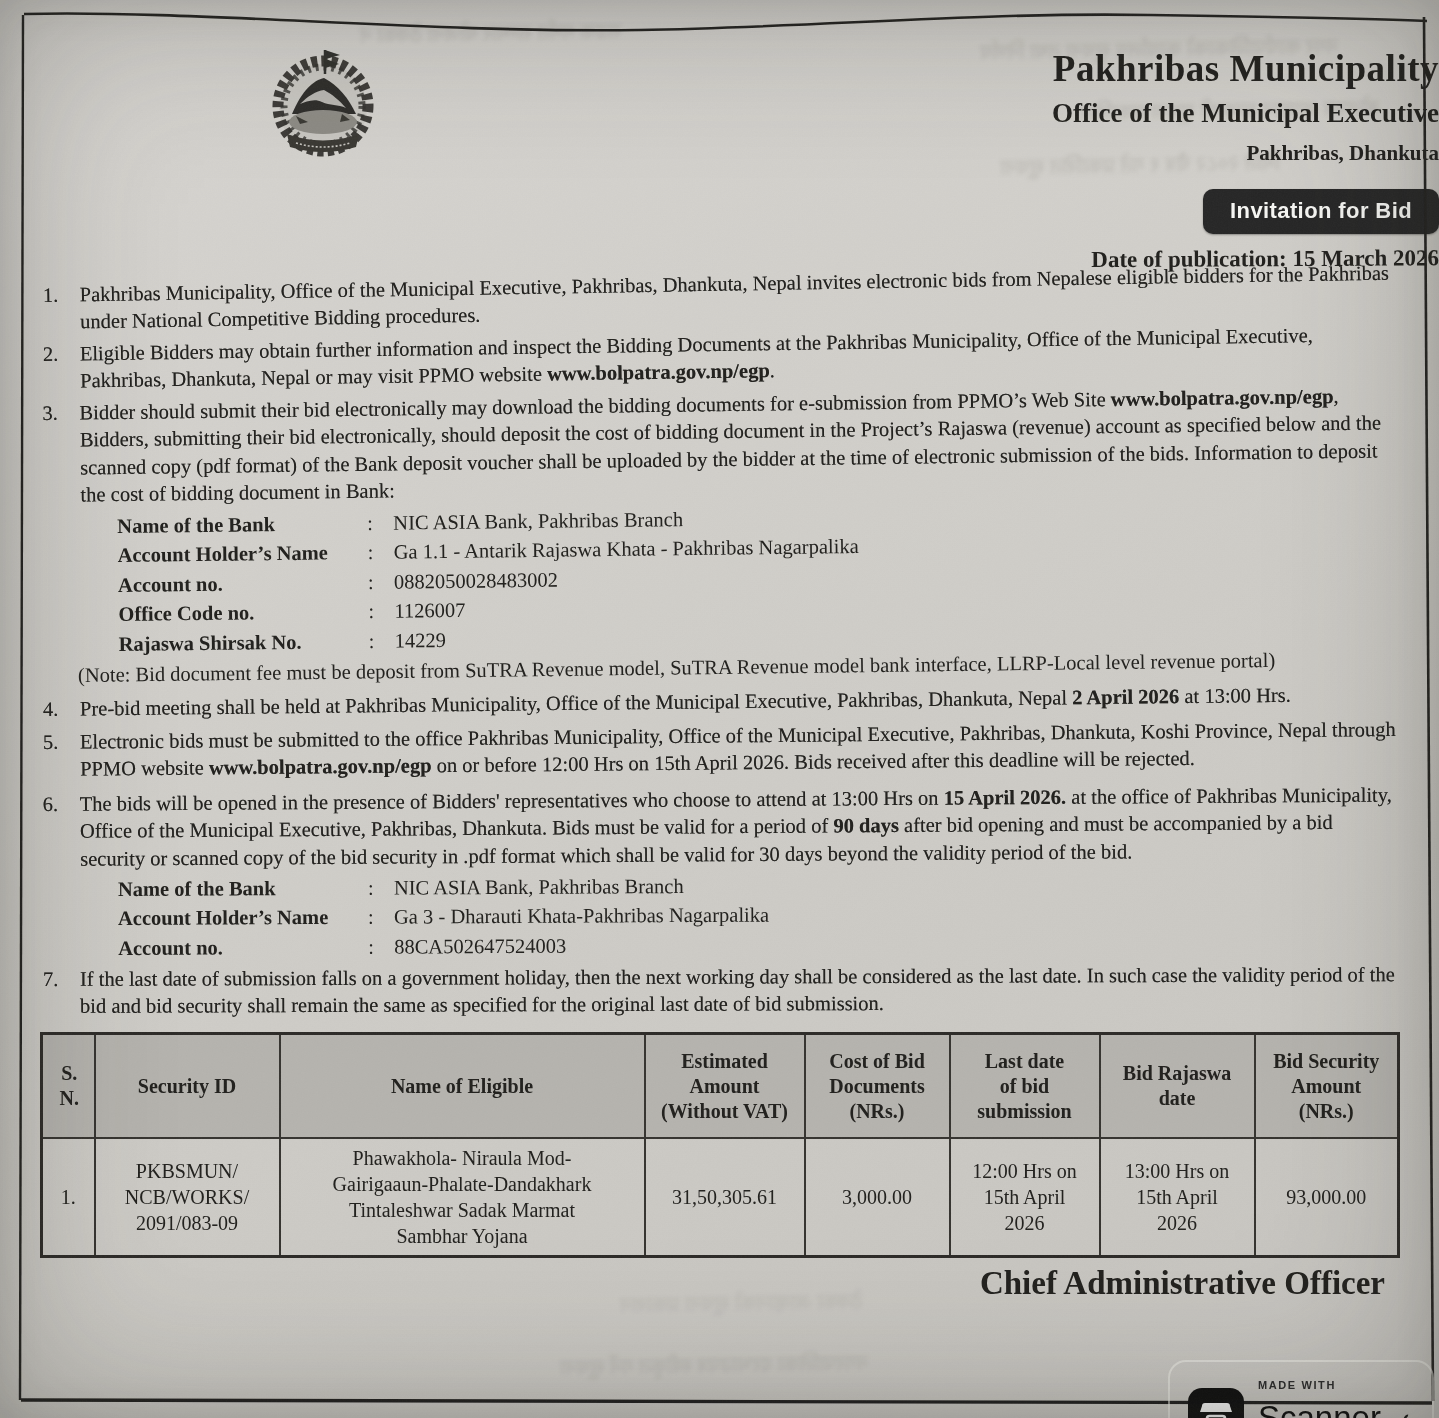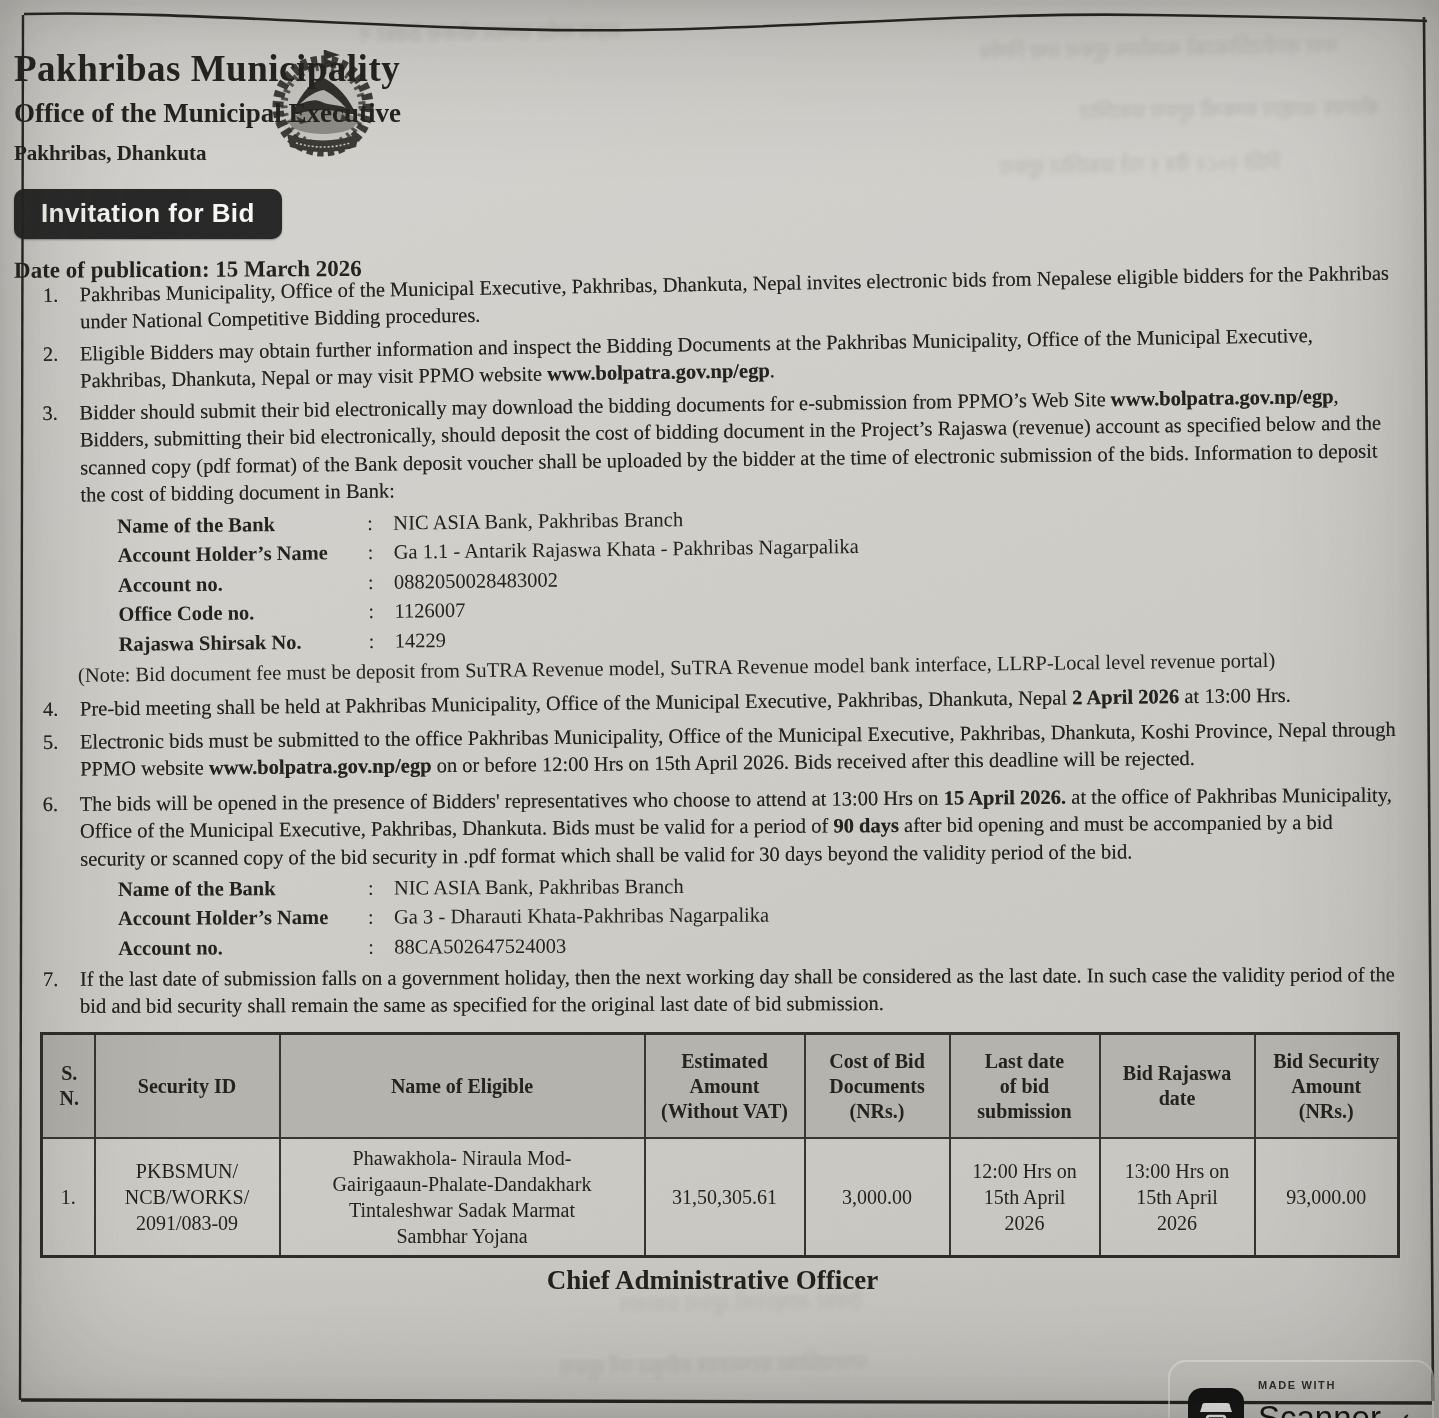--- a/index.html
+++ b/index.html
@@ -21,29 +21,29 @@
   svg.noise{position:absolute;inset:0;z-index:8;pointer-events:none;opacity:.5;}
 
   
   .smudge{
     position:absolute;font-size:21px;color:#5f5c55;opacity:.13;
     transform:scaleX(-1) rotate(1deg);filter:blur(2.2px);
     white-space:nowrap;z-index:1;font-weight:bold;
   }
 
   
-  .masthead{position:absolute;left:0;right:0;top:0;text-align:left;z-index:3;padding-left:14px;}
+  .masthead{position:absolute;left:0;right:0;top:0;text-align:right;z-index:3;padding-left:14px;}
   .title{margin:0;padding-top:50px;font-size:37px;line-height:1;font-weight:bold;letter-spacing:.5px;}
   .subtitle{margin:13px 0 8px 0;font-size:27px;line-height:1;font-weight:bold;}
   .location{margin:16px 0 4px 0;font-size:21px;line-height:1;font-weight:bold;}
   .badge{
     display:inline-block;margin-top:21px;padding:9px 27px 10px 27px;
     background:#262626;color:#f7f7f4;border-radius:10px;
     font-family:"Liberation Sans","DejaVu Sans",sans-serif;
-    font-size:26px;font-weight:bold;letter-spacing:.4px;
+    font-size:22px;font-weight:bold;letter-spacing:.4px;
     box-shadow:0 1px 2px rgba(0,0,0,.35);
   }
   .pubdate{margin:15px 0 0 0;font-size:23px;font-weight:bold;transform:rotate(-.3deg);}
 
   .emblem{position:absolute;left:256px;top:44px;z-index:3;filter:blur(.4px);}
 
   
   .content{position:absolute;left:40px;top:282px;width:1359px;z-index:3;}
   .item{position:relative;padding-left:40px;font-size:20.5px;line-height:27.4px;
         text-shadow:0 0 .5px rgba(25,25,25,.55);}
@@ -62,21 +62,21 @@
     font-size:20px;border:3px solid #2c2a27;
   }
   .bid-table th,.bid-table td{border:2px solid #35332f;padding:3px 5px;vertical-align:middle;}
   .bid-table thead th{background:#b5b3ae;font-weight:bold;text-align:center;height:96px;line-height:25px;}
   .bid-table tbody td{height:110px;text-align:center;line-height:26px;}
   .pre{white-space:pre-line;}
   th.sn{text-align:left;padding-left:7px;}
   col.c0{width:53px}col.c1{width:185px}col.c2{width:365px}col.c3{width:160px}
   col.c4{width:145px}col.c5{width:150px}col.c6{width:155px}col.c7{width:144px}
 
-  .signatory{text-align:center;font-weight:bold;font-size:27px;margin-top:7px;padding-right:14px;}
+  .signatory{text-align:right;font-weight:bold;font-size:33px;margin-top:7px;padding-right:14px;}
 
   
   .watermark{
     position:absolute;left:1168px;top:1360px;width:262px;height:118px;z-index:7;
     border:2px solid rgba(238,238,232,.55);border-radius:18px;
     font-family:"Liberation Sans","DejaVu Sans",sans-serif;
   }
   .wm-icon{position:absolute;left:18px;top:26px;}
   .wm-text{position:absolute;left:88px;top:17px;color:#111;}
   .wm-made{font-size:11px;font-weight:bold;letter-spacing:1.6px;color:#2a2a2a;}

